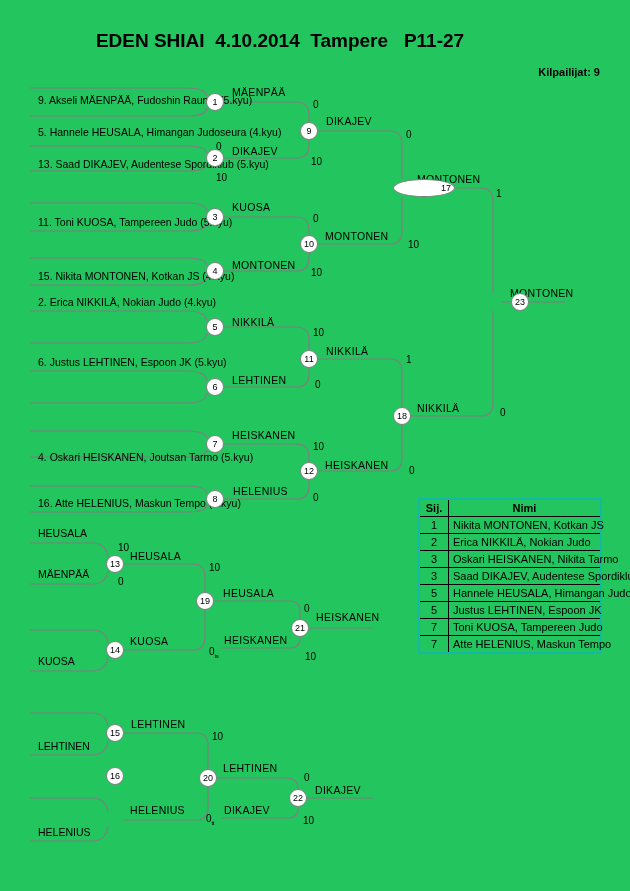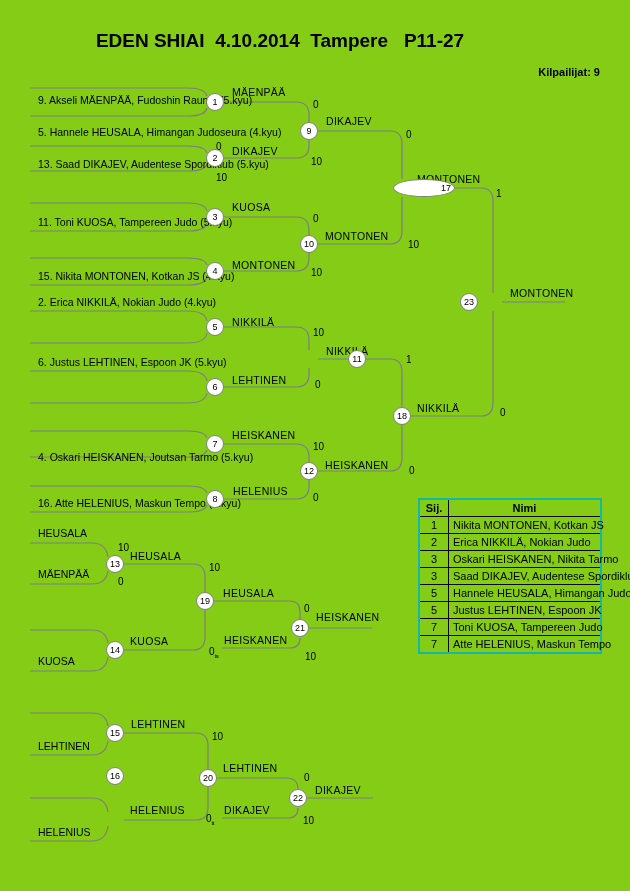--- a/index.html
+++ b/index.html
@@ -1,16 +1,16 @@
 <!DOCTYPE html>
 <html><head>
 <meta charset="utf-8">
 <style>
   html,body{margin:0;padding:0;background:#fff;}
-  .page{position:relative;width:630px;height:891px;background:#84cc16;overflow:hidden;
+  .page{position:relative;width:630px;height:891px;background:#22c55e;overflow:hidden;
         font-family:"Liberation Sans",sans-serif;color:#000;}
   .title{position:absolute;left:0;top:30px;width:560px;text-align:center;
          font-size:19px;font-weight:bold;white-space:pre;}
   .competitors{position:absolute;right:30px;top:66px;font-size:11px;font-weight:bold;}
   svg.lines{position:absolute;left:0;top:0;}
   svg.lines path{fill:none;stroke:#7f7f7f;stroke-width:1.2;}
   .lbl{position:absolute;white-space:pre;line-height:1.1;}
   .entry{font-size:10.5px;}
   .winner{font-size:10.5px;letter-spacing:.3px;}
   .score{font-size:10px;}
@@ -164,25 +164,25 @@
       <div class="circle" style="left: 206px; top: 93px;">1</div>
       <div class="circle" style="left: 206px; top: 149px;">2</div>
       <div class="circle" style="left: 206px; top: 208px;">3</div>
       <div class="circle" style="left: 206px; top: 262px;">4</div>
       <div class="circle" style="left: 206px; top: 318px;">5</div>
       <div class="circle" style="left: 206px; top: 378px;">6</div>
       <div class="circle" style="left: 206px; top: 435px;">7</div>
       <div class="circle" style="left: 206px; top: 490px;">8</div>
       <div class="circle" style="left: 300px; top: 122px;">9</div>
       <div class="circle" style="left: 300px; top: 235px;">10</div>
-      <div class="circle" style="left: 300px; top: 350px; margin-left: 48px;">11</div>
+      <div class="circle" style="left: 300px; top: 350px;">11</div>
       <div class="circle" style="left: 300px; top: 462px;">12</div>
       <div class="circle" style="left: 393px; top: 179px; padding-left: 44px;">17</div>
       <div class="circle" style="left: 393px; top: 407px;">18</div>
-      <div class="circle" style="left: 460px; top: 293px;">23</div>
+      <div class="circle" style="left: 511px; top: 293px;">23</div>
       <div class="circle" style="left: 106px; top: 555px;">13</div>
       <div class="circle" style="left: 106px; top: 641px;">14</div>
       <div class="circle" style="left: 196px; top: 592px;">19</div>
       <div class="circle" style="left: 291px; top: 619px;">21</div>
       <div class="circle" style="left: 106px; top: 724px;">15</div>
       <div class="circle" style="left: 106px; top: 767px; text-align: center;">16</div>
       <div class="circle" style="left: 199px; top: 769px;">20</div>
       <div class="circle" style="left: 289px; top: 789px;">22</div>
     </div>
 

